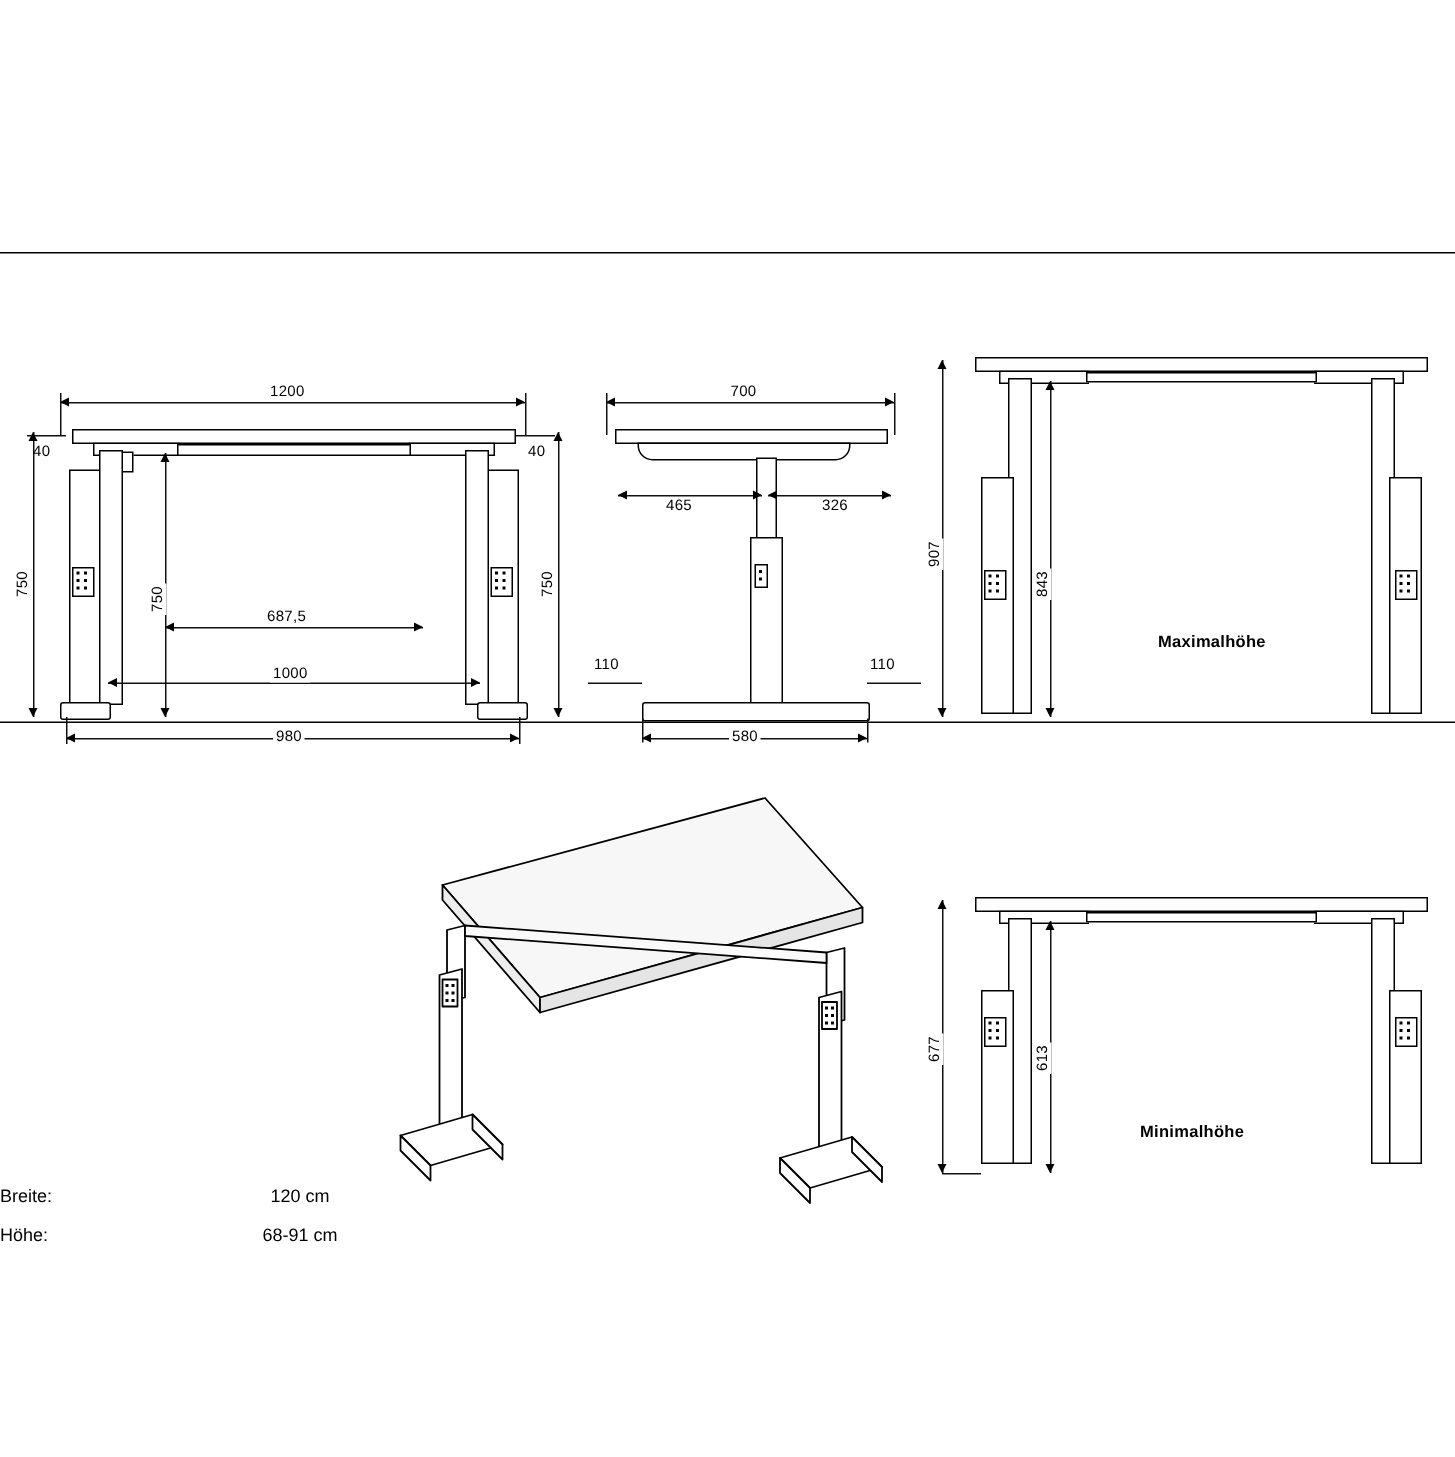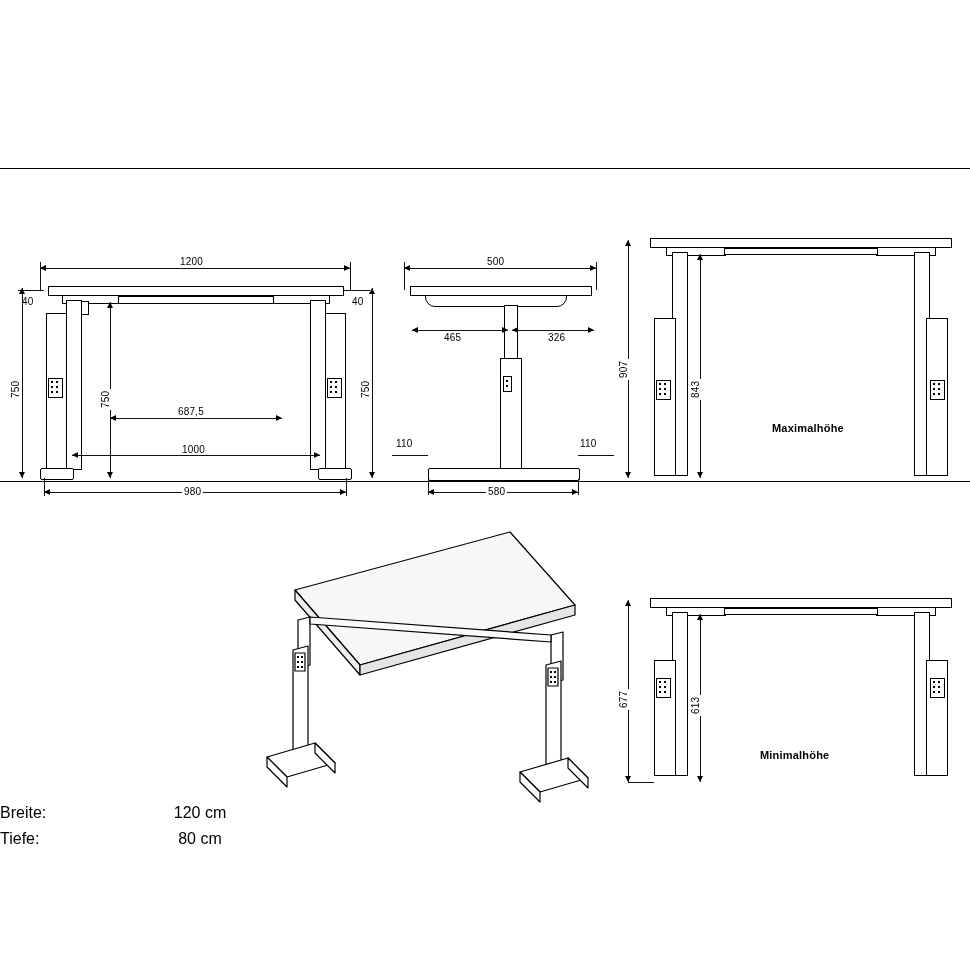--- a/index.html
+++ b/index.html
@@ -99,23 +99,23 @@
     background: #fff;
   }
   .bolt {
     position: absolute;
     background: #000;
     width: 2px; height: 2px;
   }
   .specs {
     position: absolute;
     left: 0;
-    top: 800px;
+    top: 784px;
     width: 330px;
-    font-size: 16px;
+    font-size: 12px;
     line-height: 26px;
   }
   .specs .row {
     display: flex;
   }
   .specs .k { width: 120px; }
   .specs .v { width: 160px; text-align: center; }
 
   .persp {
     position: absolute;
@@ -216,21 +216,21 @@
       <span class="bolt" style="left:2px;top:8px;"></span>
     </div>
 
     <div class="foot" style="left:428px;top:468px;width:150px;height:11px;"></div>
 
     <div class="dim h" style="left:404px;top:268px;width:192px;"></div>
     <div class="arrowL" style="left:404px;top:265px;"></div>
     <div class="arrowR" style="left:590px;top:265px;"></div>
     <div class="dim v" style="left:404px;top:262px;height:28px;"></div>
     <div class="dim v" style="left:596px;top:262px;height:28px;"></div>
-    <div class="lbl" style="left:485px;top:256px;">500</div>
+    <div class="lbl" style="left:485px;top:256px;">700</div>
 
     <div class="dim h" style="left:412px;top:330px;width:96px;"></div>
     <div class="arrowL" style="left:412px;top:327px;"></div>
     <div class="arrowR" style="left:502px;top:327px;"></div>
     <div class="lbl" style="left:442px;top:332px;text-align:center;">465</div>
 
     <div class="dim h" style="left:512px;top:330px;width:82px;"></div>
     <div class="arrowL" style="left:512px;top:327px;"></div>
     <div class="arrowR" style="left:588px;top:327px;"></div>
     <div class="lbl" style="left:546px;top:332px;">326</div>
@@ -375,18 +375,18 @@
         <rect x="339" y="176" width="2" height="2"></rect>
     </g>
   </svg>
 
   <div class="specs">
     <div class="row">
       <div class="k">Breite:</div>
       <div class="v">120 cm</div>
     </div>
     <div class="row">
-      <div class="k">Tiefe:</div>
-      <div class="v">80 cm</div>
+      <div class="k">Höhe:</div>
+      <div class="v">68-91 cm</div>
     </div>
   </div>
 
 </div>
 
 </body></html>

